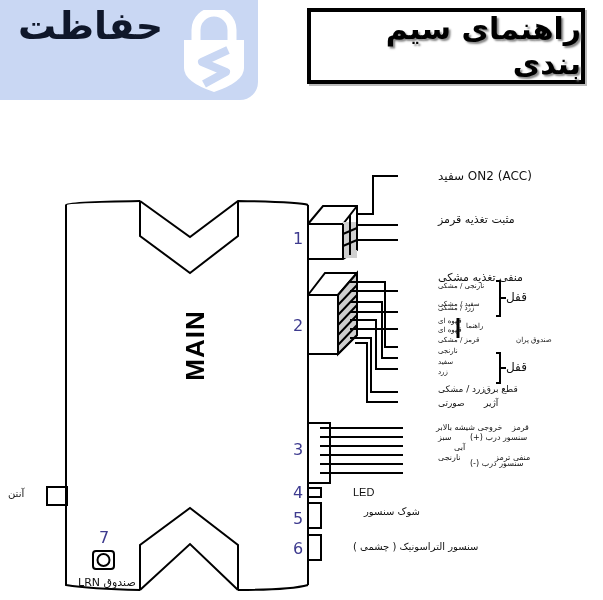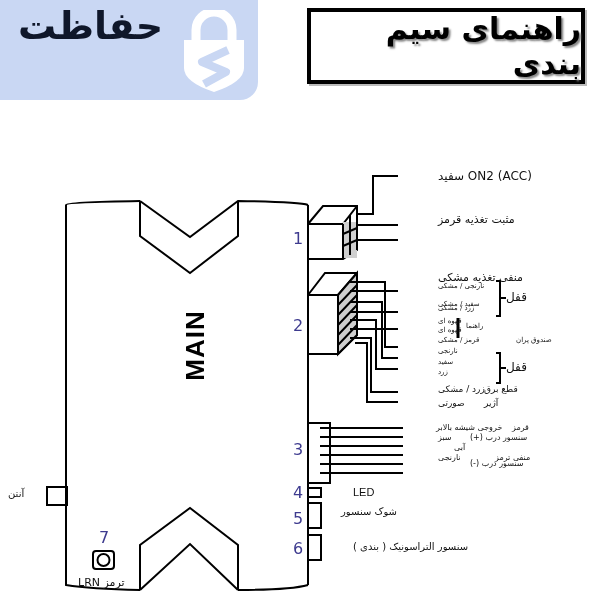--- a/index.html
+++ b/index.html
@@ -123,16 +123,16 @@
 <div class="lbl" style="left:436px;top:423px;font-size:8px;">خروجی شیشه بالابر</div>
 <div class="lbl" style="left:512px;top:423px;font-size:8px;">قرمز</div>
 <div class="lbl" style="left:470px;top:433px;font-size:8px;">سنسور درب (+)</div>
 <div class="lbl" style="left:438px;top:433px;font-size:8px;">سبز</div>
 <div class="lbl" style="left:470px;top:443px;font-size:8px;margin-top:16px;">سنسور درب (-)</div>
 <div class="lbl" style="left:454px;top:443px;font-size:8px;">آبی</div>
 <div class="lbl" style="left:495px;top:453px;font-size:8px;">منفی ترمز</div>
 <div class="lbl" style="left:438px;top:453px;font-size:8px;">نارنجی</div>
 
 <div class="lbl" style="left:353px;top:486px;font-size:11px;font-family:'Liberation Sans',sans-serif;">LED</div>
-<div class="lbl" style="left:341px;top:506px;font-size:10px;">شوک سنسور</div>
-<div class="lbl" style="left:353px;top:541px;font-size:10px;">سنسور التراسونیک ( بندی )</div>
-<div class="lbl" style="left:78px;top:576px;font-size:11px;">ترمز LRN</div>
+<div class="lbl" style="left:364px;top:506px;font-size:10px;">شوک سنسور</div>
+<div class="lbl" style="left:353px;top:541px;font-size:10px;">سنسور التراسونیک ( چشمی )</div>
+<div class="lbl" style="left:78px;top:576px;font-size:11px;">صندوق LRN</div>
 <div class="lbl" style="left:8px;top:488px;font-size:10px;">آنتن</div>
 
 </body></html>

